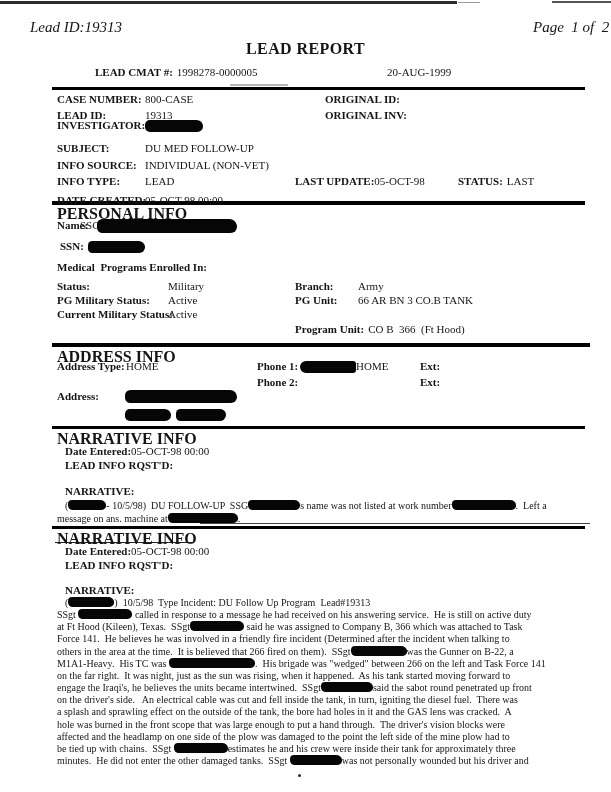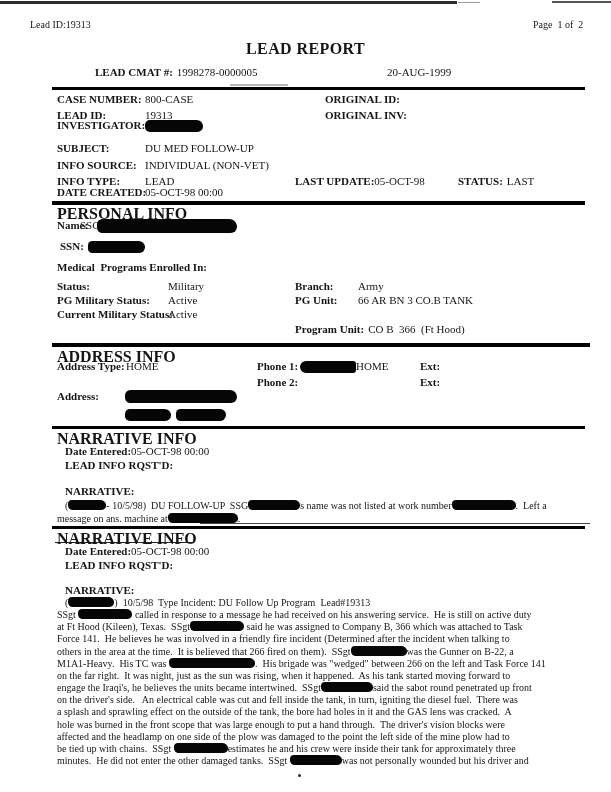--- a/index.html
+++ b/index.html
@@ -1,20 +1,20 @@
 <!DOCTYPE html>
 <html><head>
 <meta charset="utf-8">
 <style>
   html,body{margin:0;padding:0;background:#e8e8e8;}
   .page{position:relative;width:611px;height:792px;background:#ffffff;overflow:hidden;
         font-family:"Liberation Serif",serif;color:#151515;white-space:pre;}
   .abs{position:absolute;}
   .b{font-weight:bold;}
-  .fs10{font-size:10px;}
+  .fs10{font-size:15px;font-style:italic;}
   .fs11{font-size:11px;}
   .row{position:absolute;left:0;width:611px;height:15px;font-size:11px;}
   .row > span{position:absolute;top:0;}
   .x57{left:57px;}.x60{left:60px;}.x80{left:80px;}
   .x126{left:126px;}.x145{left:145px;}.x168{left:168px;}.x257{left:257px;}
   .x295{left:295px;}.x325{left:325px;}.x358{left:358px;}
   .x387{left:387px;}.x420{left:420px;}.x458{left:458px;}
   .vgap{margin-left:4px;}
   .heading{position:absolute;font-size:16px;font-weight:bold;}
   .title{position:absolute;left:0;top:40px;width:611px;text-align:center;
@@ -80,21 +80,21 @@
   <div class="row" style="top:158.5px;">
     <span class="b x57">INFO SOURCE:</span>
     <span class="x145">INDIVIDUAL (NON-VET)</span>
   </div>
   <div class="row" style="top:175px;">
     <span class="b x57">INFO TYPE:</span>
     <span class="x145">LEAD</span>
     <span class="x295"><span class="b">LAST UPDATE:</span><span>05-OCT-98</span></span>
     <span class="x458"><span class="b">STATUS:</span><span class="vgap">LAST</span></span>
   </div>
-  <div class="row" style="top:186px;">
+  <div class="row" style="top:194px;">
     <span class="b x57">DATE CREATED:</span>
     <span class="x145">05-OCT-98 00:00</span>
   </div>
 
   
   <div class="heading" style="left:57px;top:204.5px;">PERSONAL INFO</div>
   <div class="row" style="top:218.5px;">
     <span class="b x57">Name:</span>
     <span class="x80">SSG</span>
     <span class="blk" style="left:97px;top:0.5px;width:140px;height:13.5px;border-radius:7px 10px 8px 7px;"></span>

